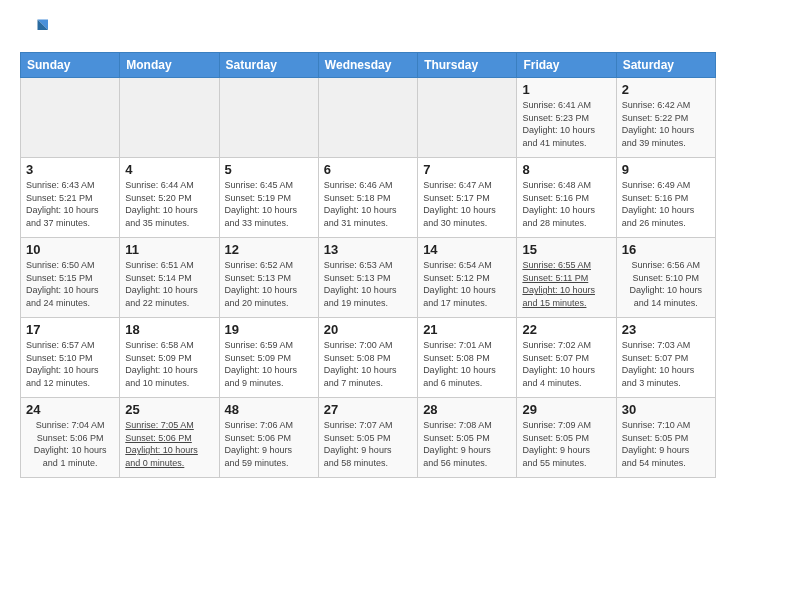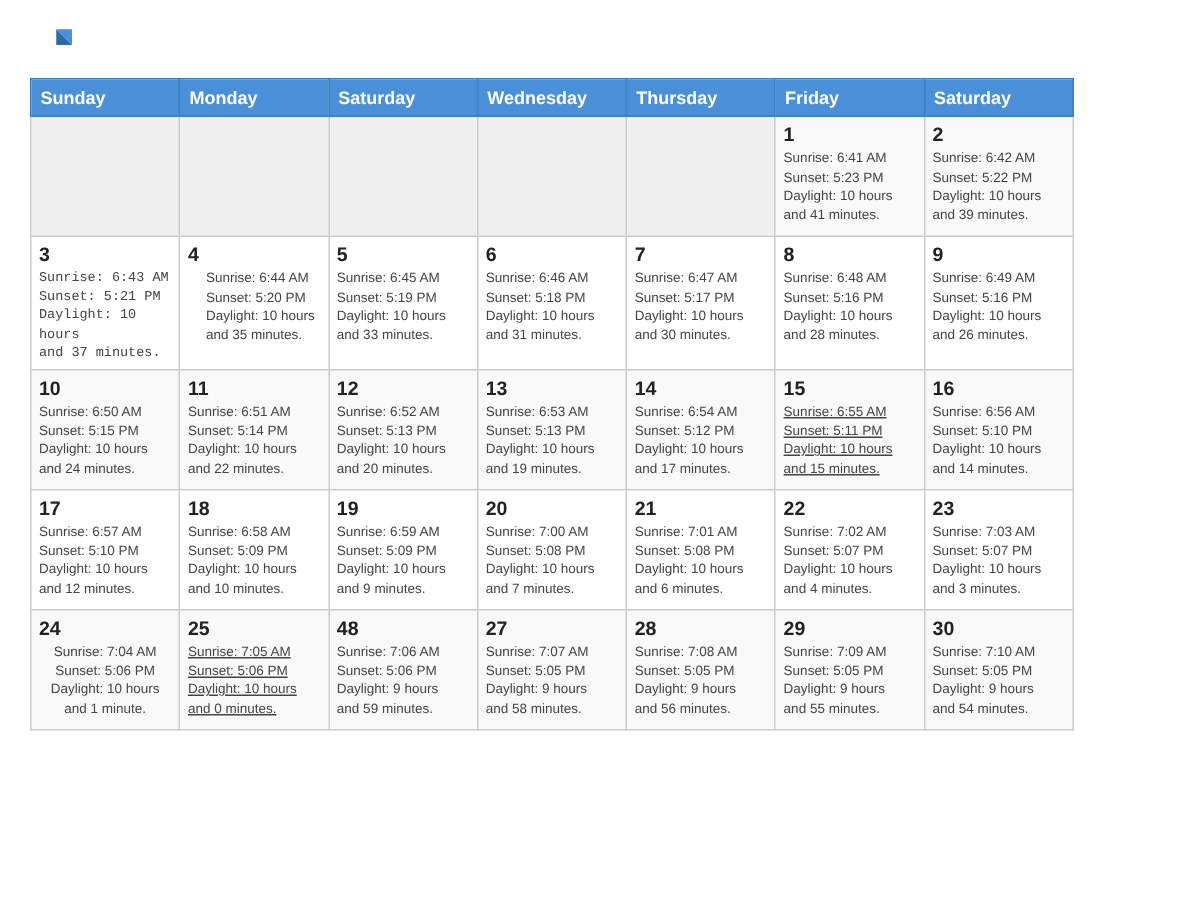--- a/index.html
+++ b/index.html
@@ -146,28 +146,28 @@
             <span class="day-number">2</span>
             <div class="day-info" style="white-space: pre-line;">Sunrise: 6:42 AM
 Sunset: 5:22 PM
 Daylight: 10 hours
 and 39 minutes.</div>
           </td>
         </tr>
         <tr>
           <td>
             <span class="day-number">3</span>
-            <div class="day-info" style="white-space: pre-line; font-family: Liberation Mono, monospace;">Sunrise: 6:43 AM
+            <div class="day-info" style="white-space: pre-line;">Sunrise: 6:43 AM
 Sunset: 5:21 PM
 Daylight: 10 hours
 and 37 minutes.</div>
           </td>
           <td>
             <span class="day-number">4</span>
-            <div class="day-info" style="white-space: pre-line; margin-left: 12px;">Sunrise: 6:44 AM
+            <div class="day-info" style="white-space: pre-line;">Sunrise: 6:44 AM
 Sunset: 5:20 PM
 Daylight: 10 hours
 and 35 minutes.</div>
           </td>
           <td>
             <span class="day-number">5</span>
             <div class="day-info" style="white-space: pre-line;">Sunrise: 6:45 AM
 Sunset: 5:19 PM
 Daylight: 10 hours
 and 33 minutes.</div>
@@ -239,21 +239,21 @@
           </td>
           <td>
             <span class="day-number">15</span>
             <div class="day-info" style="white-space: pre-line; text-decoration: underline;">Sunrise: 6:55 AM
 Sunset: 5:11 PM
 Daylight: 10 hours
 and 15 minutes.</div>
           </td>
           <td>
             <span class="day-number">16</span>
-            <div class="day-info" style="white-space: pre-line;">Sunrise: 6:56 AM
+            <div class="day-info" style="white-space: pre-line; text-align: center;">Sunrise: 6:56 AM
 Sunset: 5:10 PM
 Daylight: 10 hours
 and 14 minutes.</div>
           </td>
         </tr>
         <tr>
           <td>
             <span class="day-number">17</span>
             <div class="day-info" style="white-space: pre-line;">Sunrise: 6:57 AM
 Sunset: 5:10 PM

